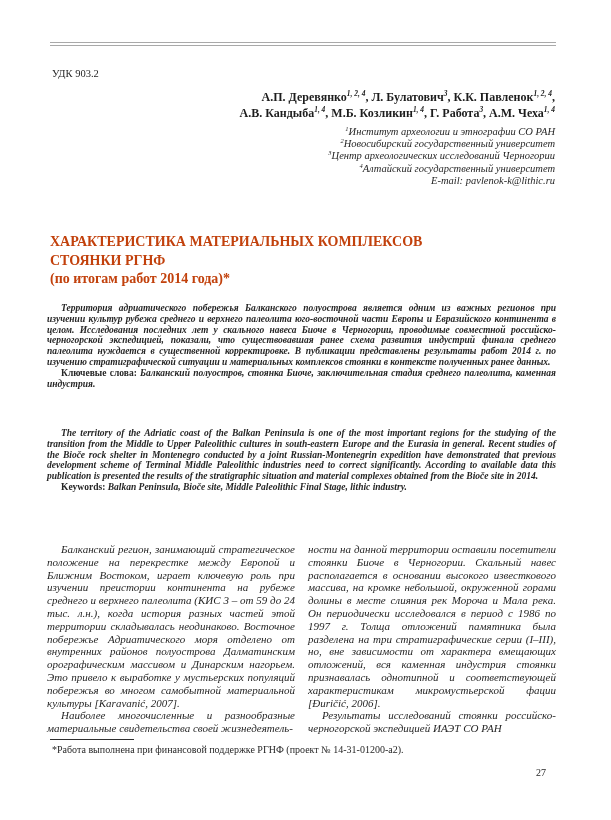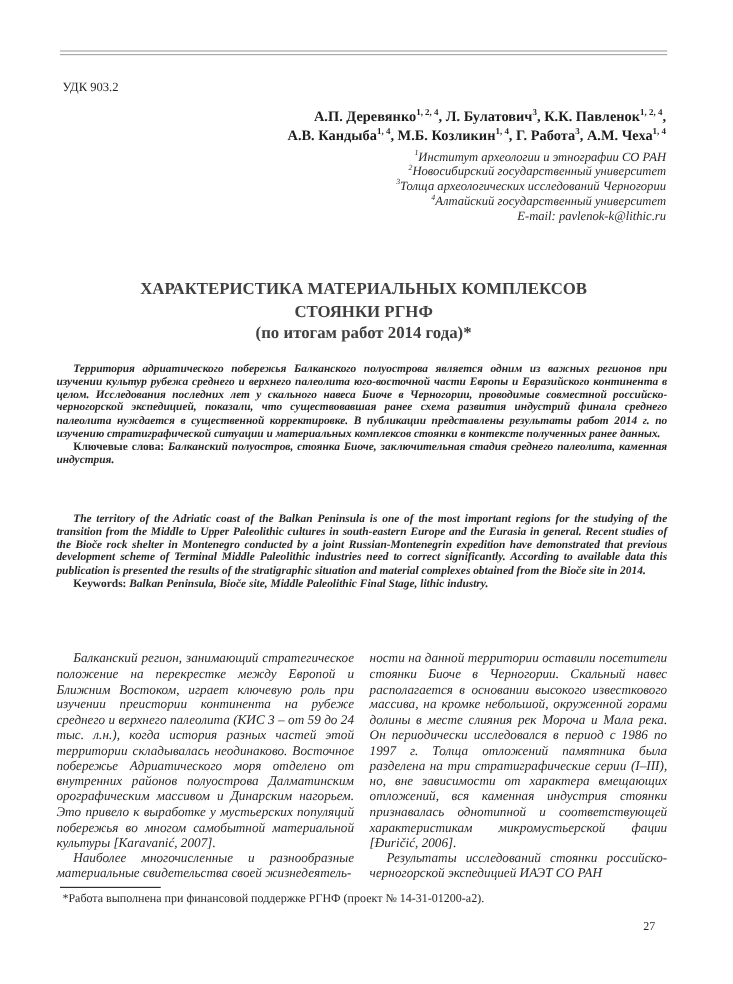--- a/index.html
+++ b/index.html
@@ -34,40 +34,41 @@
     text-align: right;
     font-weight: bold;
     font-size: 12px;
     line-height: 15.5px;
     color: #1d1d1d;
   }
   sup {
     font-size: 0.62em;
     line-height: 0;
     vertical-align: super;
+    font-style: italic;
   }
   .affiliations {
     position: absolute;
     right: 55px;
     top: 126px;
     text-align: right;
     font-style: italic;
     font-size: 10.5px;
     line-height: 12.2px;
   }
   .title {
     position: absolute;
     left: 50px;
     width: 506px;
     top: 233px;
-    text-align: center;
+    text-align: left;
     font-weight: bold;
     font-size: 14px;
     line-height: 18.5px;
-    color: #404040;
+    color: #c2410c;
   }
   .abstract {
     position: absolute;
     left: 47px;
     width: 509px;
     font-style: italic;
     font-size: 9.5px;
     line-height: 10.8px;
     text-align: justify;
     font-weight: bold;
@@ -124,21 +125,21 @@
   <div class="udk">УДК 903.2</div>
 
   <div class="authors">
       <div><span>А.П. Деревянко</span><sup>1, 2, 4</sup>, <span>Л. Булатович</span><sup>3</sup>, <span>К.К. Павленок</span><sup>1, 2, 4</sup>, </div>
       <div><span>А.В. Кандыба</span><sup>1, 4</sup>, <span>М.Б. Козликин</span><sup>1, 4</sup>, <span>Г. Работа</span><sup>3</sup>, <span>А.М. Чеха</span><sup>1, 4</sup></div>
     </div>
 
   <div class="affiliations">
     <div><sup>1</sup><span>Институт археологии и этнографии СО РАН</span></div>
     <div><sup>2</sup><span>Новосибирский государственный университет</span></div>
-    <div><sup>3</sup><span>Толща археологических исследований Черногории</span></div>
+    <div><sup>3</sup><span>Центр археологических исследований Черногории</span></div>
     <div><sup>4</sup><span>Алтайский государственный университет</span></div>
     <div>E-mail: pavlenok-k@lithic.ru</div>
   </div>
 
   <div class="title">
     <div>ХАРАКТЕРИСТИКА МАТЕРИАЛЬНЫХ КОМПЛЕКСОВ</div>
     <div>СТОЯНКИ РГНФ</div>
     <div>(по итогам работ 2014 года)*</div>
   </div>
 

